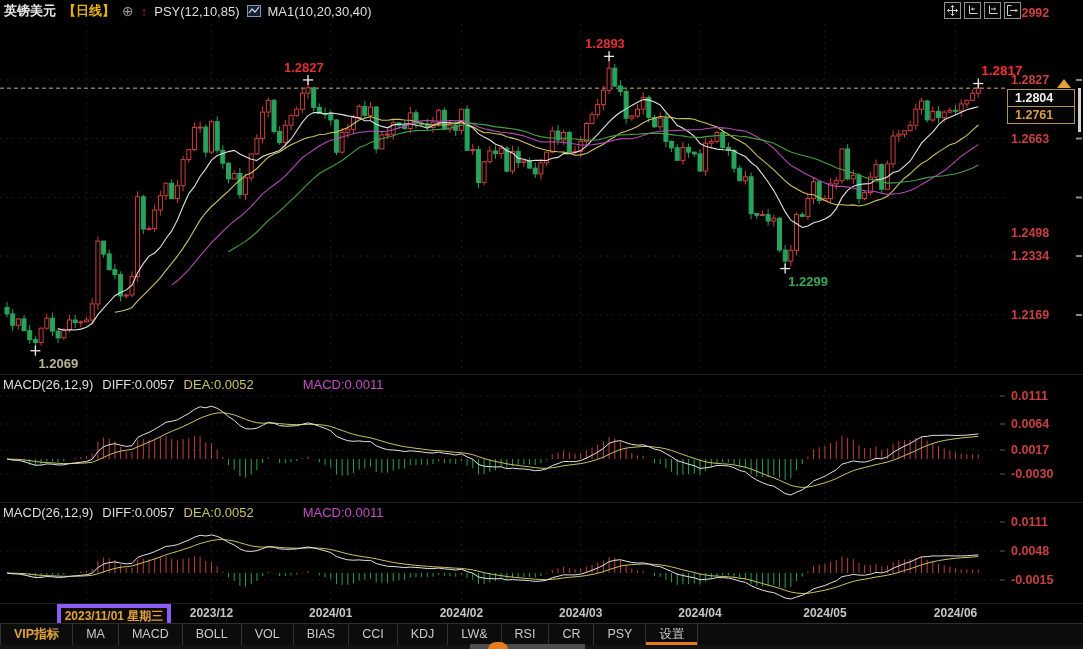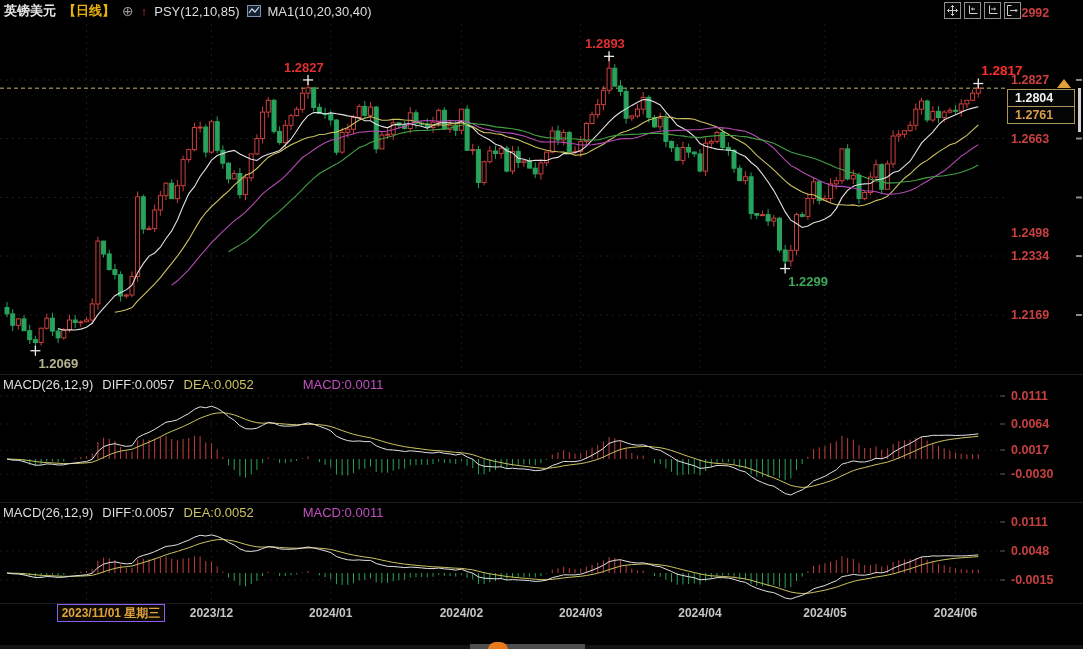--- a/index.html
+++ b/index.html
@@ -16,21 +16,21 @@
   .t-white{color:#dedede;}
   .ma-legend{display:flex;gap:14px;}
   #tr-btns{position:absolute;left:944px;top:2px;display:flex;gap:3px;z-index:6;}
   .tl-btn{width:15px;height:15px;border:1px solid #8f8f8f;display:flex;align-items:center;
     justify-content:center;background:#050505;cursor:pointer;}
   
   .yl{position:absolute;left:1011px;font-size:12.5px;font-weight:bold;color:#c84040;z-index:4;}
   .xl{position:absolute;top:606px;font-size:12px;font-weight:bold;color:#c6c6c6;z-index:4;
     transform:translateX(-50%);}
   #date-hl{position:absolute;left:57px;top:604px;width:106px;height:16px;z-index:4;
-    border:1px solid #8b5cf6;color:#dfa23c;font-size:12px;font-weight:bold;text-align:center;
+    border:4px solid #8b5cf6;color:#dfa23c;font-size:12px;font-weight:bold;text-align:center;
     line-height:16px;background:#0d0a04;}
   
   .ann{position:absolute;font-size:13px;font-weight:bold;z-index:4;white-space:nowrap;}
   
   #price-box{position:absolute;left:1007px;top:89px;width:66px;border:1px solid #ad9458;
     background:#050505;z-index:5;}
   #price-box .row{height:16px;line-height:16px;font-size:12.5px;font-weight:bold;padding-left:7px;}
   #pb-main{color:#f2f2f2;}
   #pb-sec{color:#d89c4a;border-top:1px solid #ad9458;}
   #pb-tri{position:absolute;left:1057px;top:79px;width:0;height:0;z-index:6;
@@ -874,20 +874,35 @@
   <span class="my">DEA:0.0052</span>
   <span class="mm">MACD:0.0011</span>
 </div>
 
 <div class="hline" style="top:374px"></div>
 <div class="hline" style="top:502px"></div>
 <div class="hline" style="top:603px"></div>
 
 <div id="date-hl">2023/11/01 星期三</div>
 
+<div id="footer">
+      <span class="f-item f-accent">VIP指标</span>
+      <span class="f-item">MA</span>
+      <span class="f-item">MACD</span>
+      <span class="f-item">BOLL</span>
+      <span class="f-item">VOL</span>
+      <span class="f-item">BIAS</span>
+      <span class="f-item">CCI</span>
+      <span class="f-item">KDJ</span>
+      <span class="f-item">LW&amp;</span>
+      <span class="f-item">RSI</span>
+      <span class="f-item">CR</span>
+      <span class="f-item">PSY</span>
+      <span class="f-item f-under">设置</span>
+    </div>
 
 <div id="b-track"></div>
 <div id="b-thumb"></div>
 <div id="b-badge"></div>
 
 <span class="yl" style="top: 6px;">1.2992</span>
     <span class="yl" style="top: 72.9429px;">1.2827</span>
     <span class="yl" style="top: 131.529px;">1.2663</span>
     <span class="yl" style="top: 190.471px; margin-top: 36px;">1.2498</span>
     <span class="yl" style="top: 249.057px;">1.2334</span>

